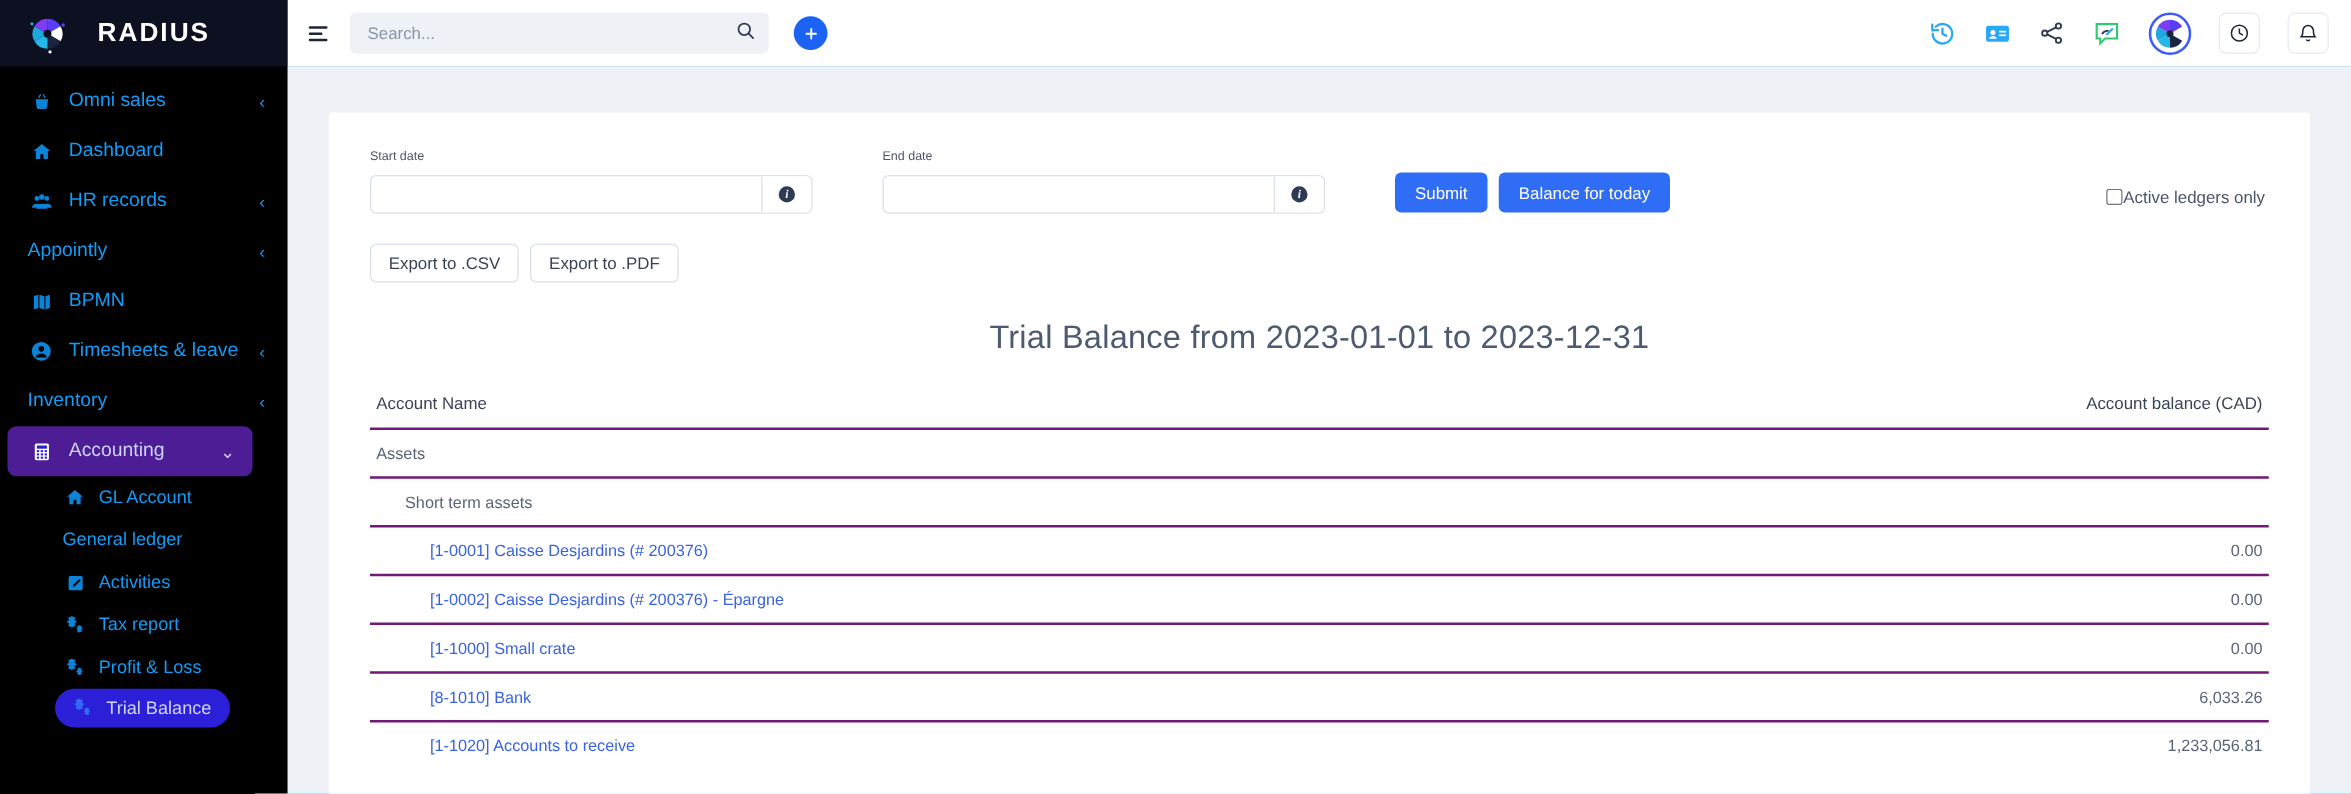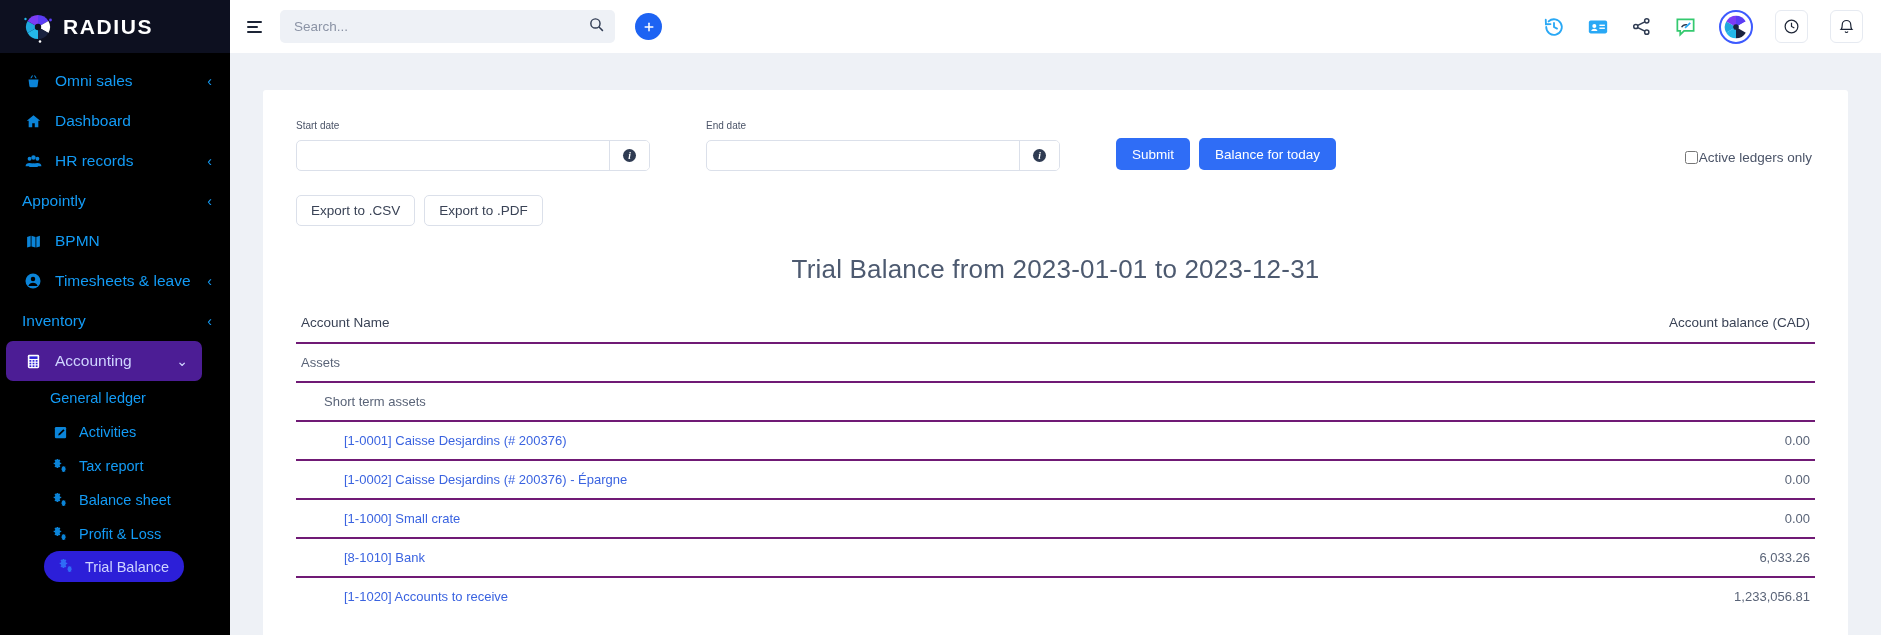--- a/index.html
+++ b/index.html
@@ -13,21 +13,21 @@
 
   
   .sidebar {
     width: 230px; min-width: 230px; height: 635px;
     background: #000000;
     position: relative; z-index: 5;
     overflow: hidden;
   }
   .brand {
     height: 53px; background: #0d1020;
-    display: flex; align-items: center; gap: 9px;
+    display: flex; align-items: center; gap: 24px;
     padding-left: 22px;
   }
   .brand-logo { width: 32px; height: 32px; position: relative; }
   .brand-name {
     color: #ffffff; font-size: 21px; font-weight: bold;
     letter-spacing: 1.6px;
   }
   .nav { padding-top: 8px; }
   .nav-item {
     display: flex; align-items: center;
@@ -306,20 +306,28 @@
                 <rect x="6.3" y="17.4" width="2.6" height="2.3"></rect>
                 <rect x="10.7" y="17.4" width="2.6" height="2.3"></rect>
                 <rect x="15.1" y="17.4" width="2.6" height="2.3"></rect>
               </g>
             </svg>
         </span>
         <span>Accounting</span>
         <span class="chev">⌄</span>
       </div>
 
+      <div class="sub-item">
+        <span class="ico">
+          <svg width="16" height="16" viewBox="0 0 24 24" fill="currentColor">
+              <path d="M12 3 2.5 11h2.7v9h5v-5.4h3.6V20h5v-9h2.7z"></path>
+            </svg>
+        </span>
+        <span>GL Account</span>
+      </div>
 
       <div class="sub-item no-ico">
         <span>General ledger</span>
       </div>
 
       <div class="sub-item">
         <span class="ico">
           <svg width="15" height="15" viewBox="0 0 24 24" fill="currentColor">
               <rect x="3" y="3" width="18" height="18" rx="2"></rect>
               <path d="M16.5 6.6 9 14.1l-.6 2.6 2.6-.6 7.5-7.5z" fill="#000"></path>
@@ -331,29 +339,20 @@
       <div class="sub-item">
         <span class="ico">
           <svg width="17" height="17" viewBox="0 0 24 24" fill="currentColor">
               <path d="M9.3 2.6 8 4.2l-2-.5-.8 2 1.3 1.7-.9 1.9-2.1.3v2.1l2.1.3.9 1.9-1.3 1.7.8 2 2-.5 1.3 1.6h2.1l1.3-1.6 2 .5.8-2-1.3-1.7.9-1.9 2.1-.3V9.6l-2.1-.3-.9-1.9 1.3-1.7-.8-2-2 .5-1.3-1.6z" transform="scale(0.78) translate(-0.5,-0.8)"></path>
               <path d="M17.8 12.8 17 13.8l-1.3-.3-.5 1.2.8 1.1-.5 1.2-1.3.2v1.3l1.3.2.5 1.2-.8 1.1.5 1.2 1.3-.3.8 1h1.3l.8-1 1.3.3.5-1.2-.8-1.1.5-1.2 1.3-.2v-1.3l-1.3-.2-.5-1.2.8-1.1-.5-1.2-1.3.3-.8-1z" transform="scale(0.82) translate(1.5,1.2)"></path>
             </svg>
         </span>
         <span>Tax report</span>
       </div>
 
-      <div class="sub-item">
-        <span class="ico">
-          <svg width="17" height="17" viewBox="0 0 24 24" fill="currentColor">
-              <path d="M9.3 2.6 8 4.2l-2-.5-.8 2 1.3 1.7-.9 1.9-2.1.3v2.1l2.1.3.9 1.9-1.3 1.7.8 2 2-.5 1.3 1.6h2.1l1.3-1.6 2 .5.8-2-1.3-1.7.9-1.9 2.1-.3V9.6l-2.1-.3-.9-1.9 1.3-1.7-.8-2-2 .5-1.3-1.6z" transform="scale(0.78) translate(-0.5,-0.8)"></path>
-              <path d="M17.8 12.8 17 13.8l-1.3-.3-.5 1.2.8 1.1-.5 1.2-1.3.2v1.3l1.3.2.5 1.2-.8 1.1.5 1.2 1.3-.3.8 1h1.3l.8-1 1.3.3.5-1.2-.8-1.1.5-1.2 1.3-.2v-1.3l-1.3-.2-.5-1.2.8-1.1-.5-1.2-1.3.3-.8-1z" transform="scale(0.82) translate(1.5,1.2)"></path>
-            </svg>
-        </span>
-        <span>Balance sheet</span>
-      </div>
 
       <div class="sub-item">
         <span class="ico">
           <svg width="17" height="17" viewBox="0 0 24 24" fill="currentColor">
               <path d="M9.3 2.6 8 4.2l-2-.5-.8 2 1.3 1.7-.9 1.9-2.1.3v2.1l2.1.3.9 1.9-1.3 1.7.8 2 2-.5 1.3 1.6h2.1l1.3-1.6 2 .5.8-2-1.3-1.7.9-1.9 2.1-.3V9.6l-2.1-.3-.9-1.9 1.3-1.7-.8-2-2 .5-1.3-1.6z" transform="scale(0.78) translate(-0.5,-0.8)"></path>
               <path d="M17.8 12.8 17 13.8l-1.3-.3-.5 1.2.8 1.1-.5 1.2-1.3.2v1.3l1.3.2.5 1.2-.8 1.1.5 1.2 1.3-.3.8 1h1.3l.8-1 1.3.3.5-1.2-.8-1.1.5-1.2 1.3-.2v-1.3l-1.3-.2-.5-1.2.8-1.1-.5-1.2-1.3.3-.8-1z" transform="scale(0.82) translate(1.5,1.2)"></path>
             </svg>
         </span>
         <span>Profit &amp; Loss</span>
       </div>

